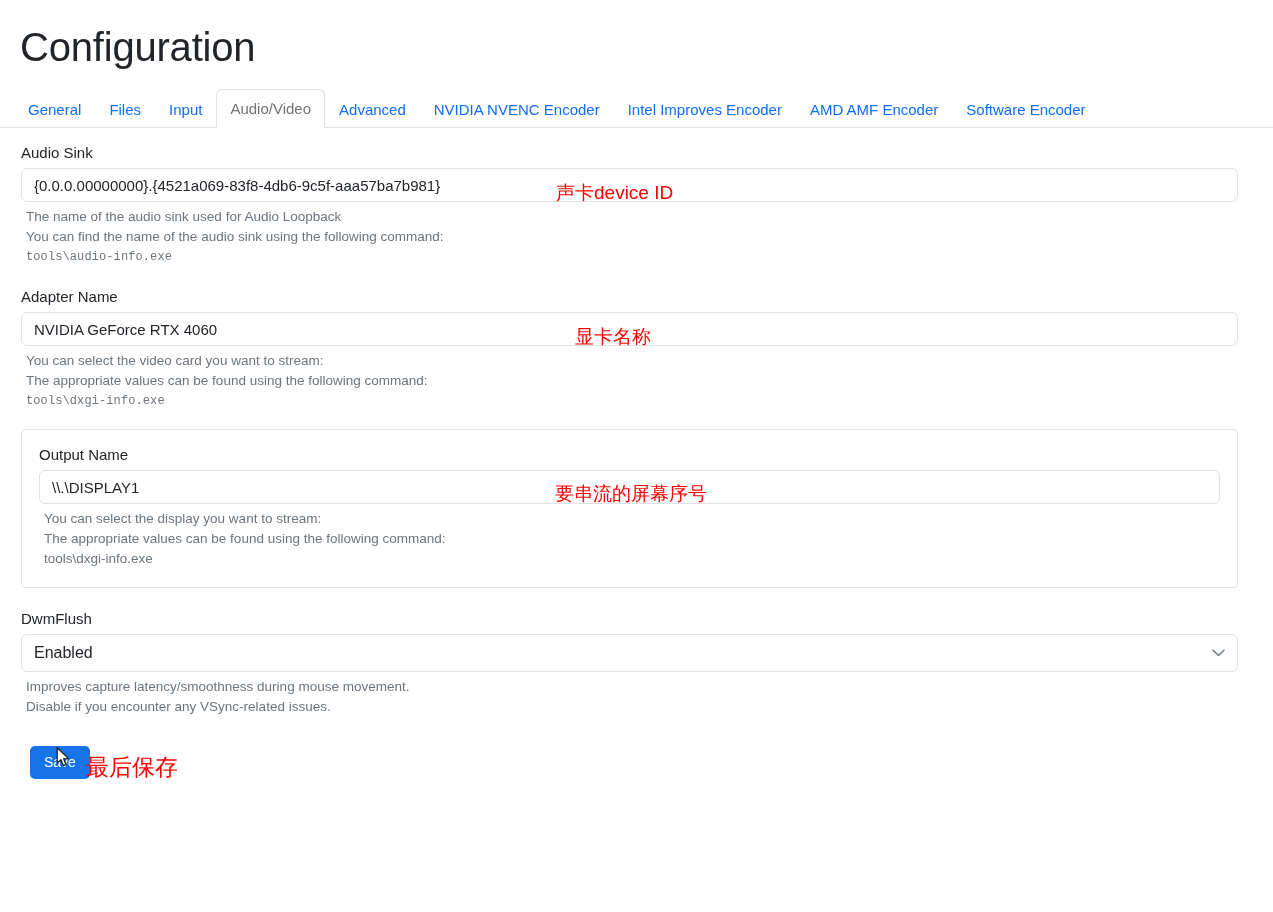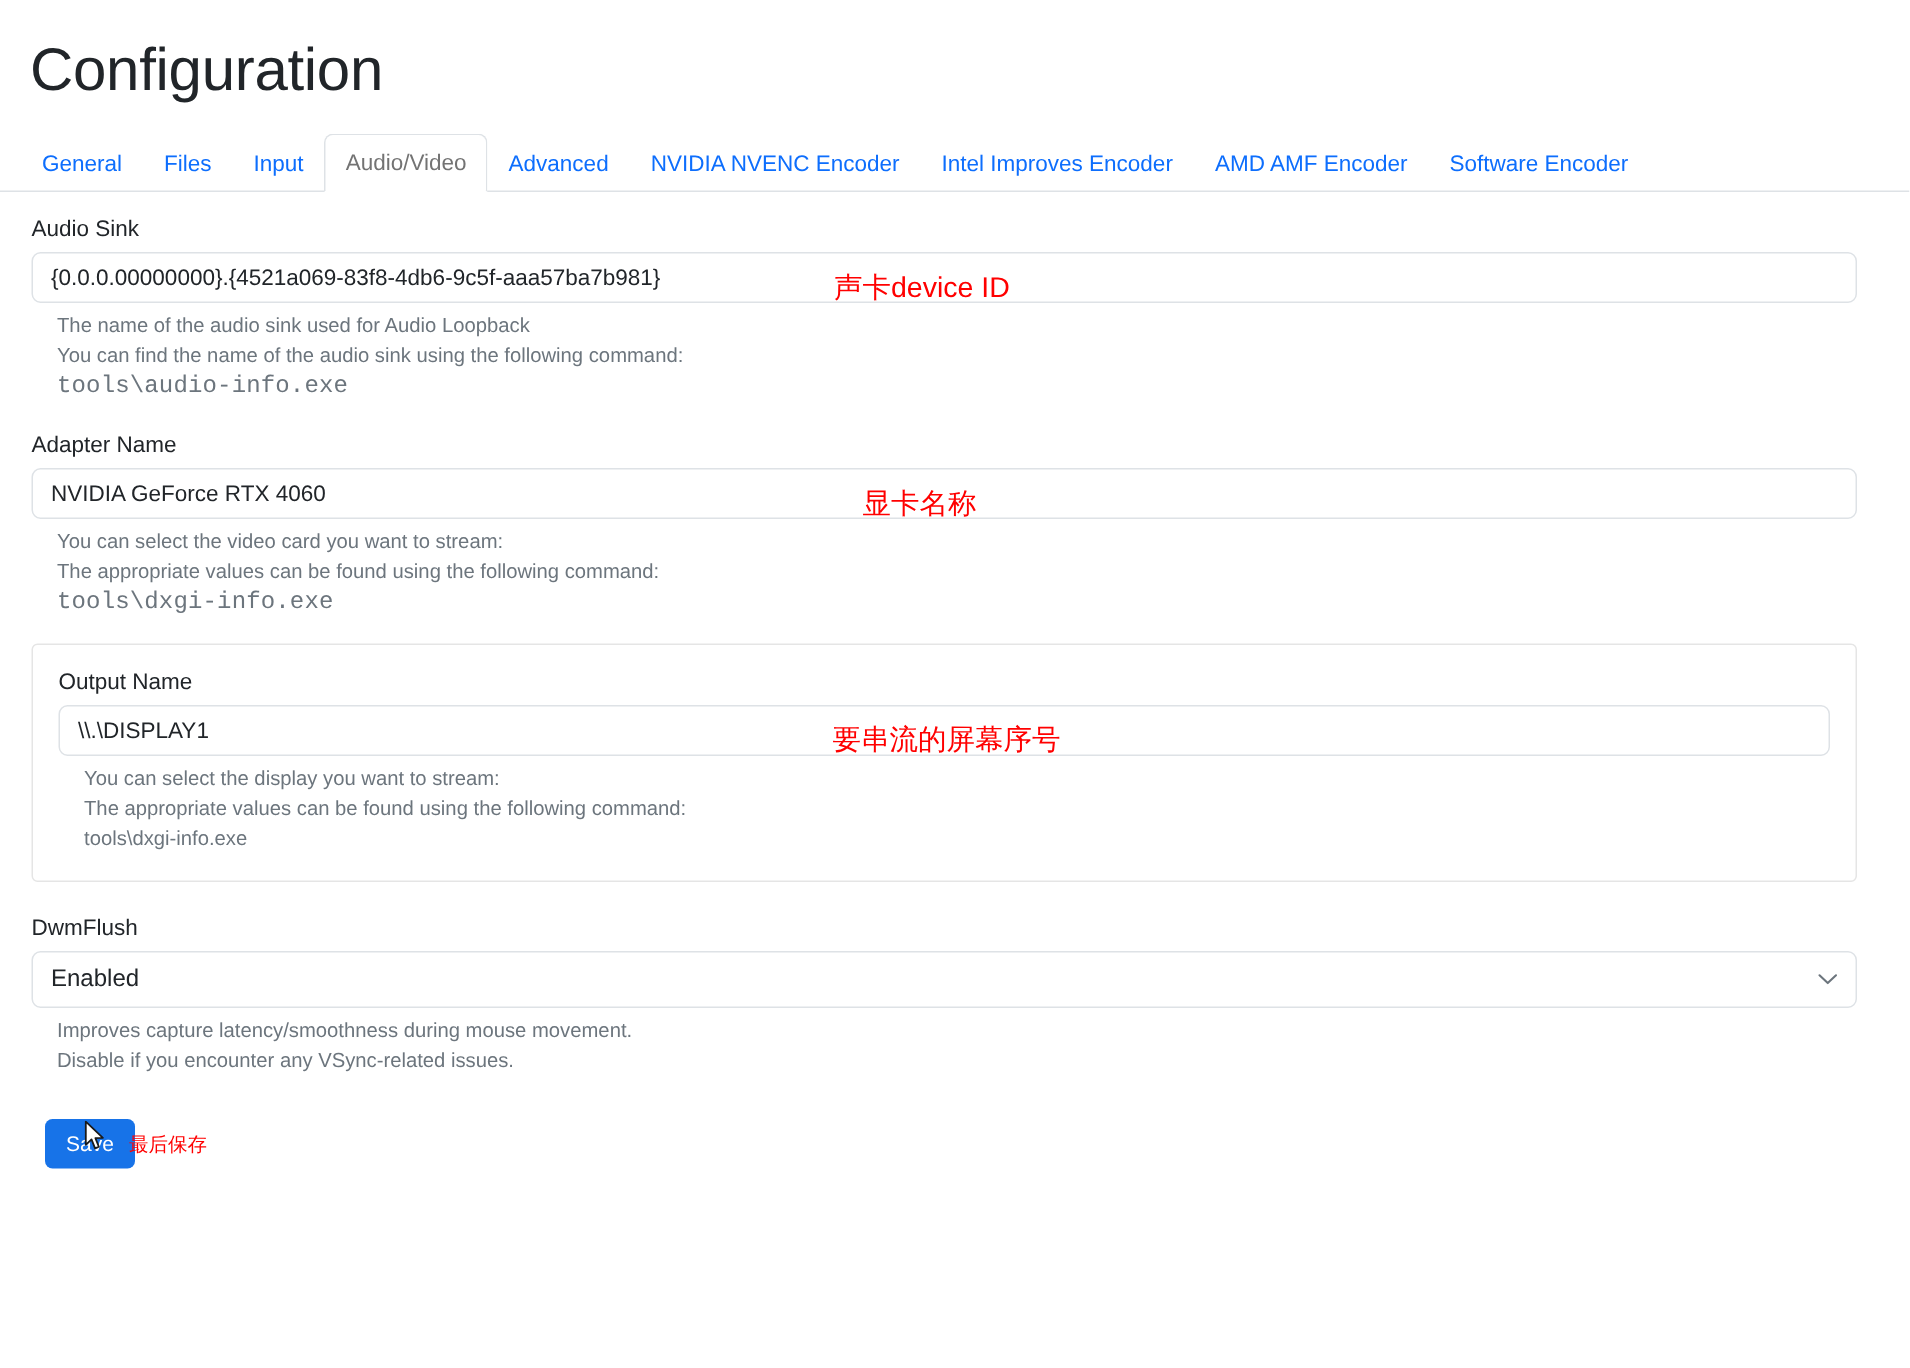--- a/index.html
+++ b/index.html
@@ -124,26 +124,26 @@
     transform: translateY(-50%);
     pointer-events: none;
     color: #6c757d;
     line-height: 0;
   }
 
   .help-text {
     font-size: 13.5px;
     color: #6c757d;
     line-height: 20px;
-    margin: 5px 0 0 17px;
+    margin: 5px 0 0 5px;
   }
   .help-text .line { display: block; }
   .help-text .mono {
     font-family: "Liberation Mono", "DejaVu Sans Mono", monospace;
-    font-size: 16px;
+    font-size: 12px;
     letter-spacing: 0.1px;
   }
 
   
   .annotation {
     position: absolute;
     color: #ff0000;
     font-size: 19px;
     line-height: 1;
     font-family: "Liberation Sans", sans-serif;
@@ -278,16 +278,16 @@
     </div>
   </div>
 
   <div class="footer">
     <button class="btn-save">Save</button>
     <span class="cursor-arrow">
       <svg width="16" height="22" viewBox="0 0 16 22" xmlns="http://www.w3.org/2000/svg">
         <path d="M1.2 0.8 L1.2 16.2 L5.0 12.6 L7.4 18.6 L9.9 17.5 L7.6 11.8 L12.6 11.6 Z" fill="#ffffff" stroke="#1a1a1a" stroke-width="1.2" stroke-linejoin="round"></path>
       </svg>
     </span>
-    <span class="annotation" style="left:86px; top:10px; font-size:13px;font-family:Liberation Serif, serif;">最后保存</span>
+    <span class="annotation" style="left:86px; top:10px; font-size:23px;font-family:Liberation Serif, serif;">最后保存</span>
   </div>
 
 </div>
 
 </body></html>

